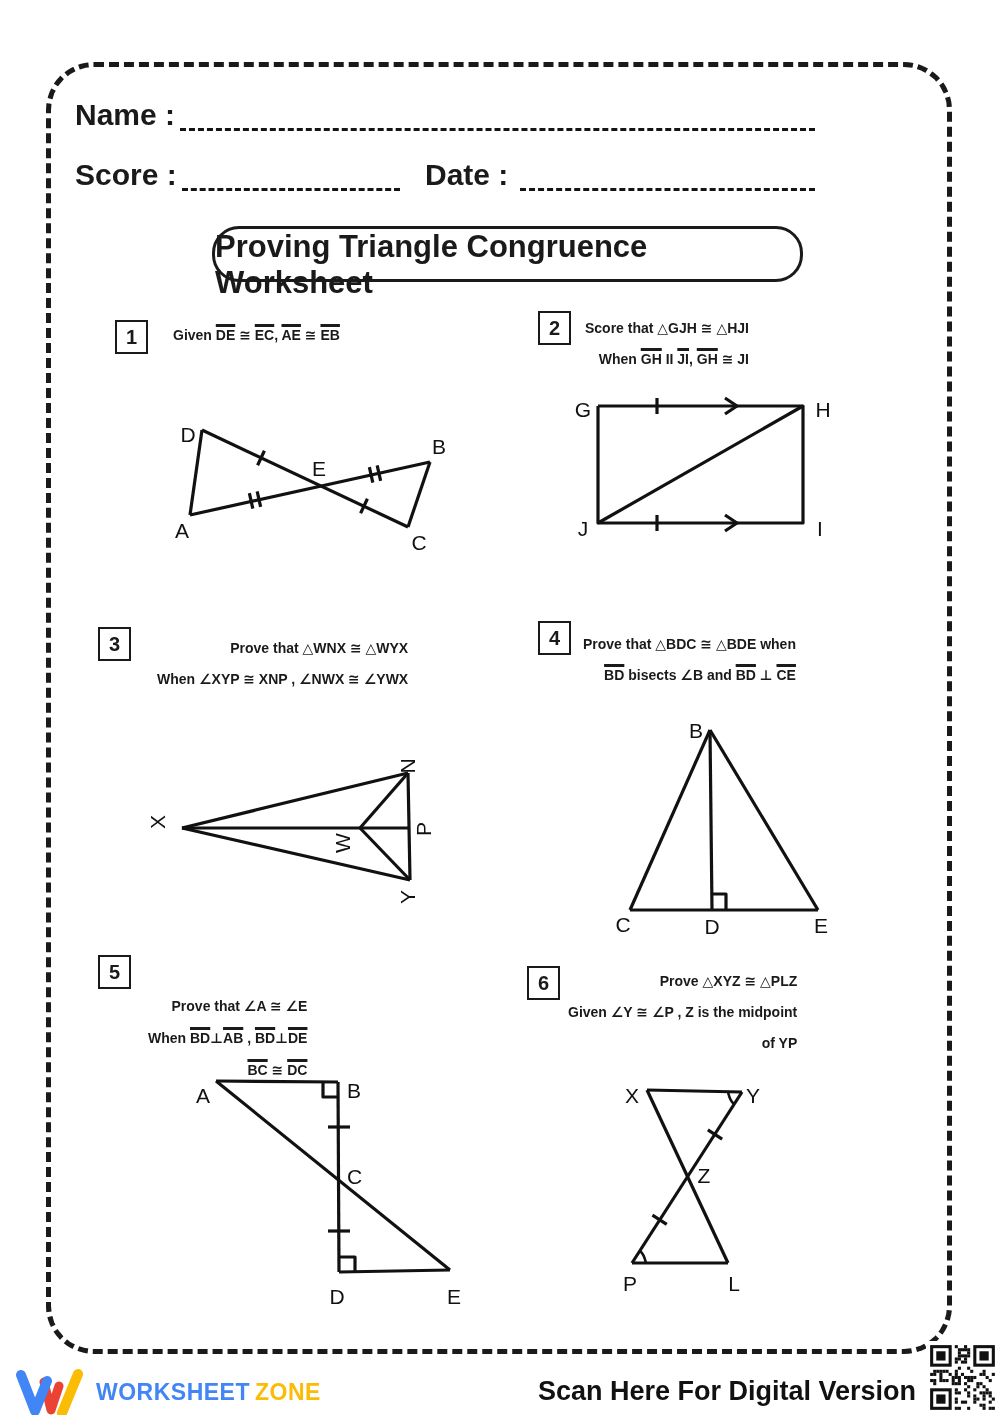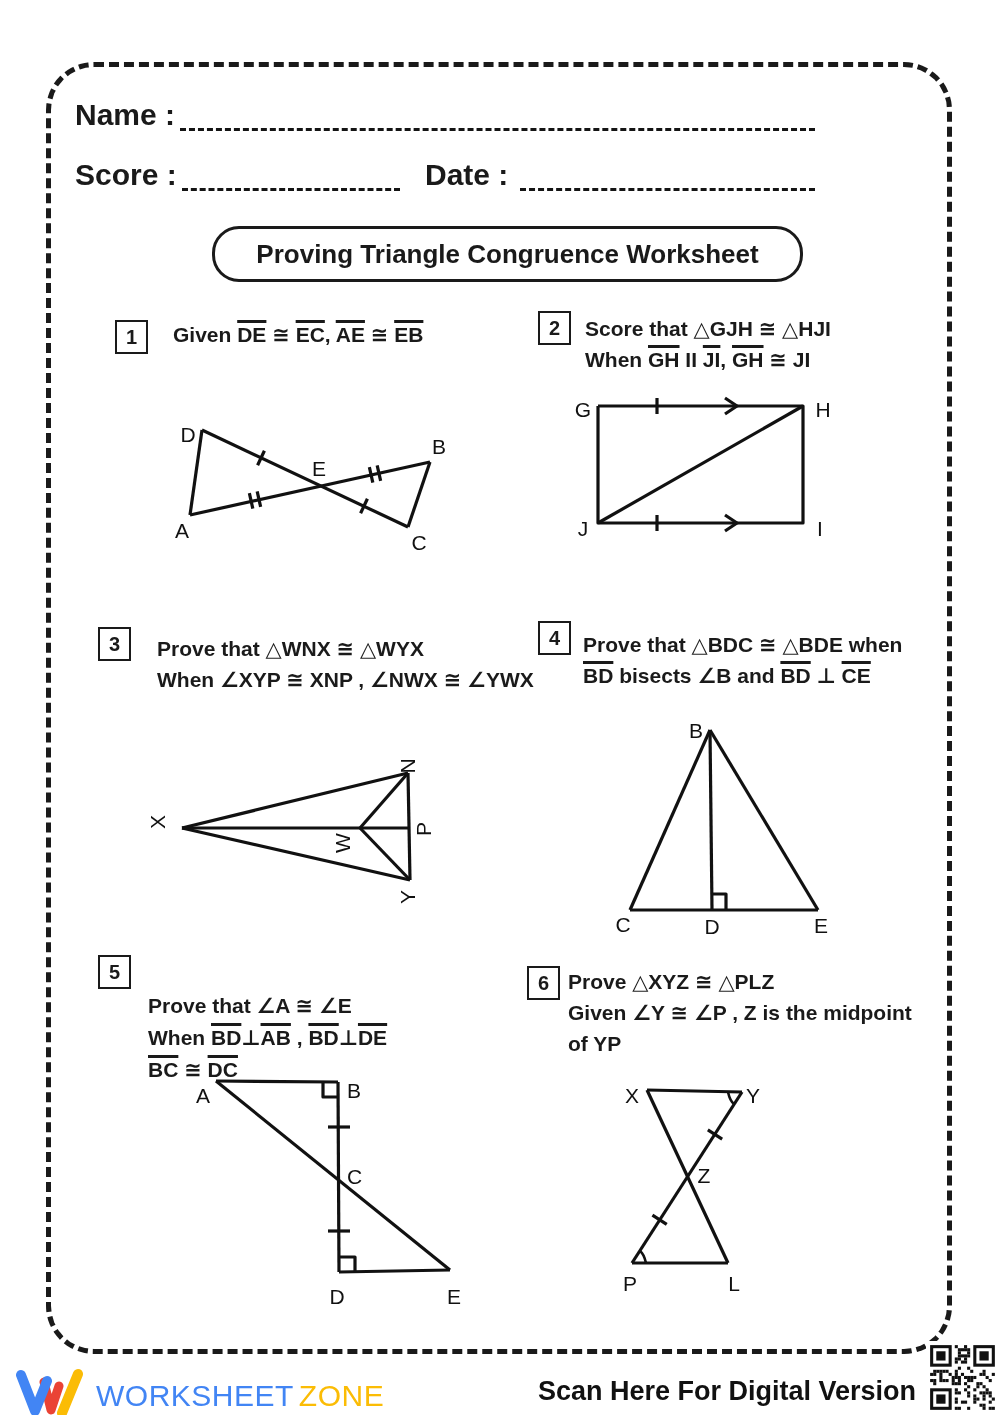--- a/index.html
+++ b/index.html
@@ -3,33 +3,33 @@
 <meta charset="utf-8">
 <style>
   html,body{margin:0;padding:0;background:#fff;}
   .page{position:relative;width:1000px;height:1415px;background:#fff;overflow:hidden;
         font-family:"Liberation Sans","DejaVu Sans",sans-serif;color:#1a1a1a;}
   .sheet-border{position:absolute;left:46px;top:62px;width:896px;height:1282px;
         border:5px dashed #1a1a1a;border-radius:48px;}
   .hdr{position:absolute;font-size:30px;font-weight:600;color:#1a1a1a;}
   .fill{position:absolute;border-bottom:3px dashed #141414;height:28px;}
   .title-pill{position:absolute;left:212px;top:226px;width:585px;height:50px;
-        border:3.5px solid #1a1a1a;border-radius:27px;display:flex;align-items:center;
-        justify-content:center;font-size:26px;font-weight:600;}
+        border:3.5px solid #1a1a1a;border-radius:27px;display:flex;align-items:flex-start;
+        justify-content:center;font-size:31px;font-weight:600;}
   .numbox{position:absolute;width:29px;height:30px;border:2.5px solid #1a1a1a;
         display:flex;align-items:center;justify-content:center;
         font-size:20px;font-weight:700;background:#fff;}
-  .stmt{position:absolute;font-size:21px;font-weight:600;line-height:31px;white-space:nowrap;}
+  .stmt{position:absolute;font-size:14px;font-weight:600;line-height:31px;white-space:nowrap;text-align:right;}
   .stmt.p1{line-height:36px;}
   .ol{text-decoration:overline;text-decoration-thickness:2.5px;}
   svg.diag{position:absolute;overflow:visible;}
   svg.diag line, svg.diag path, svg.diag polyline{stroke:#111;stroke-width:3.2;fill:none;
         stroke-linejoin:round;stroke-linecap:butt;}
   svg.diag text{font:400 21px "Liberation Sans","DejaVu Sans",sans-serif;fill:#111;stroke:none;}
-  .brand-text{position:absolute;left:96px;top:1379px;font-size:30px;font-weight:400;
+  .brand-text{position:absolute;left:96px;top:1379px;font-size:23px;font-weight:700;
         letter-spacing:.5px;white-space:nowrap;}
   .scan-text{position:absolute;right:84px;top:1376px;font-size:27px;font-weight:600;color:#111;}
   .qr{position:absolute;left:926px;top:1341px;width:74px;height:74px;background:#fff;}
   .logo{position:absolute;left:14px;top:1368px;}
 </style>
 </head>
 <body>
 
 <div class="page">
 

